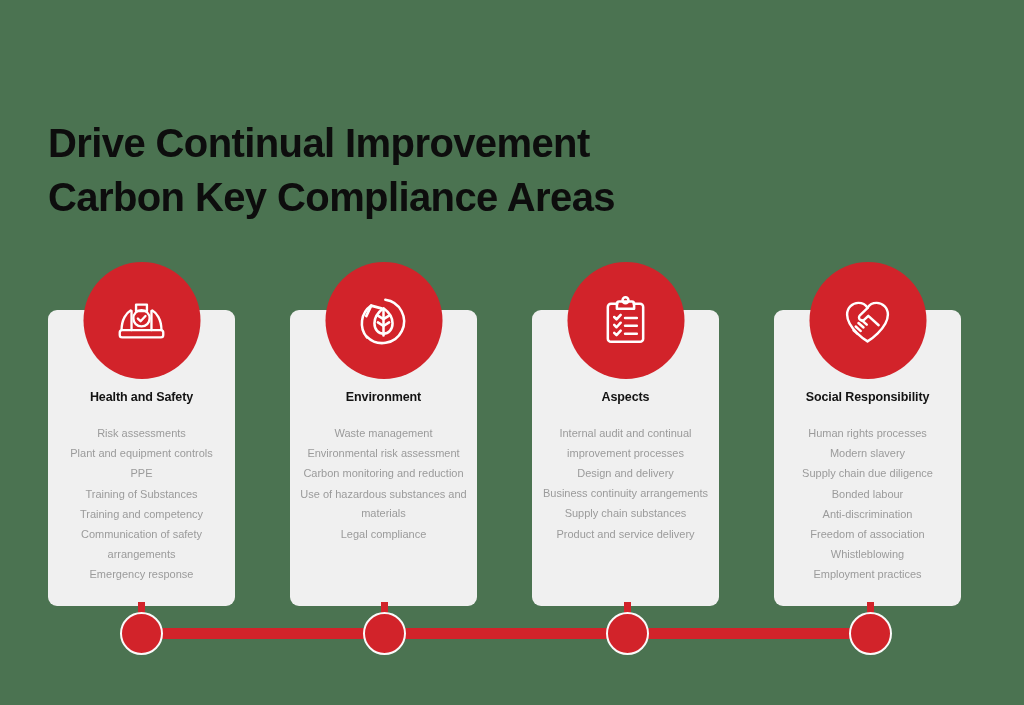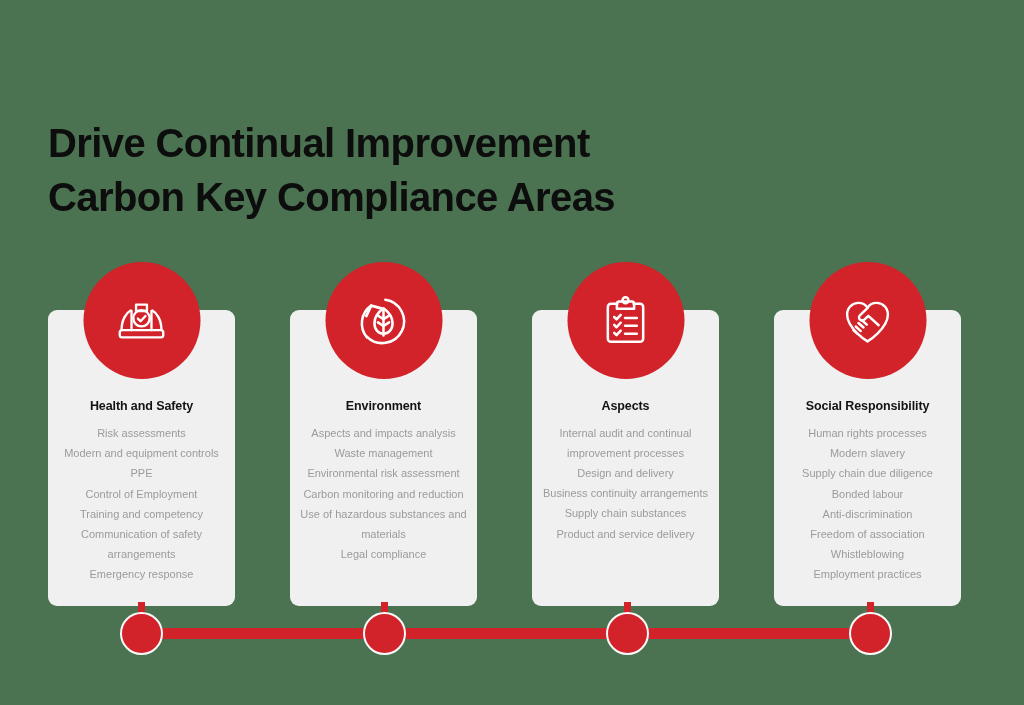--- a/index.html
+++ b/index.html
@@ -75,21 +75,20 @@
   .card-title {
     position: absolute;
     left: 0;
     right: 0;
     top: 80px;
     text-align: center;
     font-size: 12.5px;
     font-weight: bold;
     color: #131313;
     letter-spacing: -0.1px;
-    margin-top: 9px;
   }
   .card-list {
     position: absolute;
     left: 6px;
     right: 6px;
     top: 114px;
     text-align: center;
   }
   .card-list li {
     list-style: none;
@@ -160,23 +159,23 @@
             <rect x="8" y="42" width="48" height="8" rx="2.6"></rect>
             <circle cx="32" cy="29" r="9"></circle>
             <path d="M28 29.3l3 3 5.4-5.8"></path>
           </svg>
         </span>
       </div>
       <div class="card-title">Health and Safety</div>
       <div class="card-list">
         <ul>
           <li>Risk assessments</li>
-          <li>Modern and equipment controls</li>
+          <li>Plant and equipment controls</li>
           <li>PPE</li>
-          <li>Control of Employment</li>
+          <li>Training of Substances</li>
           <li>Training and competency</li>
           <li>Communication of safety arrangements</li>
           <li>Emergency response</li>
         </ul>
       </div>
     </div>
 
     <div class="card">
       <div class="card-icon">
         <span>
@@ -186,21 +185,20 @@
             <path d="M18.4 15l-5.4 11.6M18.4 15l11.2 3" stroke-width="3"></path>
             <path d="M32 18c7 5 10 11 10 16.6C42 41.6 37.5 46 32 46s-10-4.4-10-11.4C22 29 25 23 32 18z"></path>
             <path d="M32 20.5V48"></path>
             <path d="M32 30l-6.2-4M32 30l6.2-4M32 37.5l-6.2-4M32 37.5l6.2-4"></path>
           </svg>
         </span>
       </div>
       <div class="card-title">Environment</div>
       <div class="card-list">
         <ul>
-          <li>Aspects and impacts analysis</li>
           <li>Waste management</li>
           <li>Environmental risk assessment</li>
           <li>Carbon monitoring and reduction</li>
           <li>Use of hazardous substances and materials</li>
           <li>Legal compliance</li>
         </ul>
       </div>
     </div>
 
     <div class="card">

